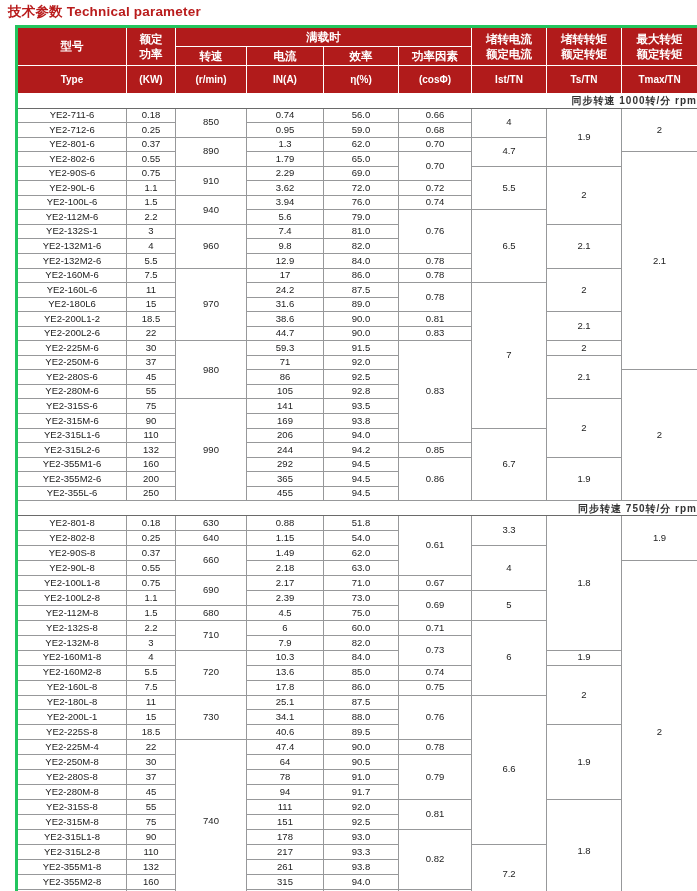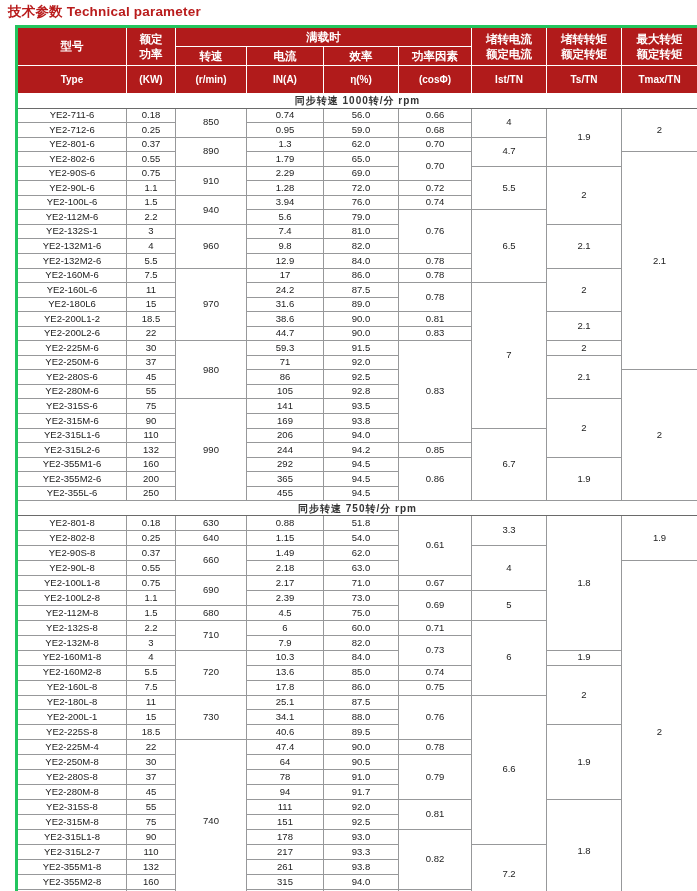--- a/index.html
+++ b/index.html
@@ -11,21 +11,21 @@
   tr.h1{height:20px;}
   tr.h2{height:19px;}
   tr.h3{height:28px;}
   tr.h3 th{font-size:10px;}
   th.pre{white-space:pre-line;line-height:1.25;}
   td{border:1px solid #97989a;text-align:center;font-size:9.5px;color:#222;padding:0;line-height:1.1;}
   tbody.s1 tr{height:14.55px;}
   tbody.s2 tr{height:14.95px;}
   tr.band{height:14px;}
   tr.band td{font-weight:bold;font-size:10px;color:#333;letter-spacing:1px;
-    border-top:1px solid #6a6a6a;border-bottom:1px solid #6a6a6a;}
+    border-top:1px solid #6a6a6a;border-bottom:1px solid #6a6a6a;text-align:right;}
 </style>
 </head>
 <body>
 
 <div class="title"><span>技术参数</span><span> Technical parameter</span></div>
 
 <table>
   <colgroup>
     <col style="width:110px">
       <col style="width:49px">
@@ -112,21 +112,21 @@
         <td>0.75</td>
         <td rowspan="2">910</td>
         <td>2.29</td>
         <td>69.0</td>
         <td rowspan="3">5.5</td>
         <td rowspan="4">2</td>
       </tr>
       <tr>
         <td>YE2-90L-6</td>
         <td>1.1</td>
-        <td>1.28</td>
+        <td>3.62</td>
         <td>72.0</td>
         <td>0.72</td>
       </tr>
       <tr>
         <td>YE2-100L-6</td>
         <td>1.5</td>
         <td rowspan="2">940</td>
         <td>3.94</td>
         <td>76.0</td>
         <td>0.74</td>
@@ -439,21 +439,21 @@
         <td>92.5</td>
       </tr>
       <tr>
         <td>YE2-315L1-8</td>
         <td>90</td>
         <td>178</td>
         <td>93.0</td>
         <td rowspan="4">0.82</td>
       </tr>
       <tr>
-        <td>YE2-315L2-7</td>
+        <td>YE2-315L2-8</td>
         <td>110</td>
         <td>217</td>
         <td>93.3</td>
         <td rowspan="4">7.2</td>
       </tr>
       <tr>
         <td>YE2-355M1-8</td>
         <td>132</td>
         <td>261</td>
         <td>93.8</td>

